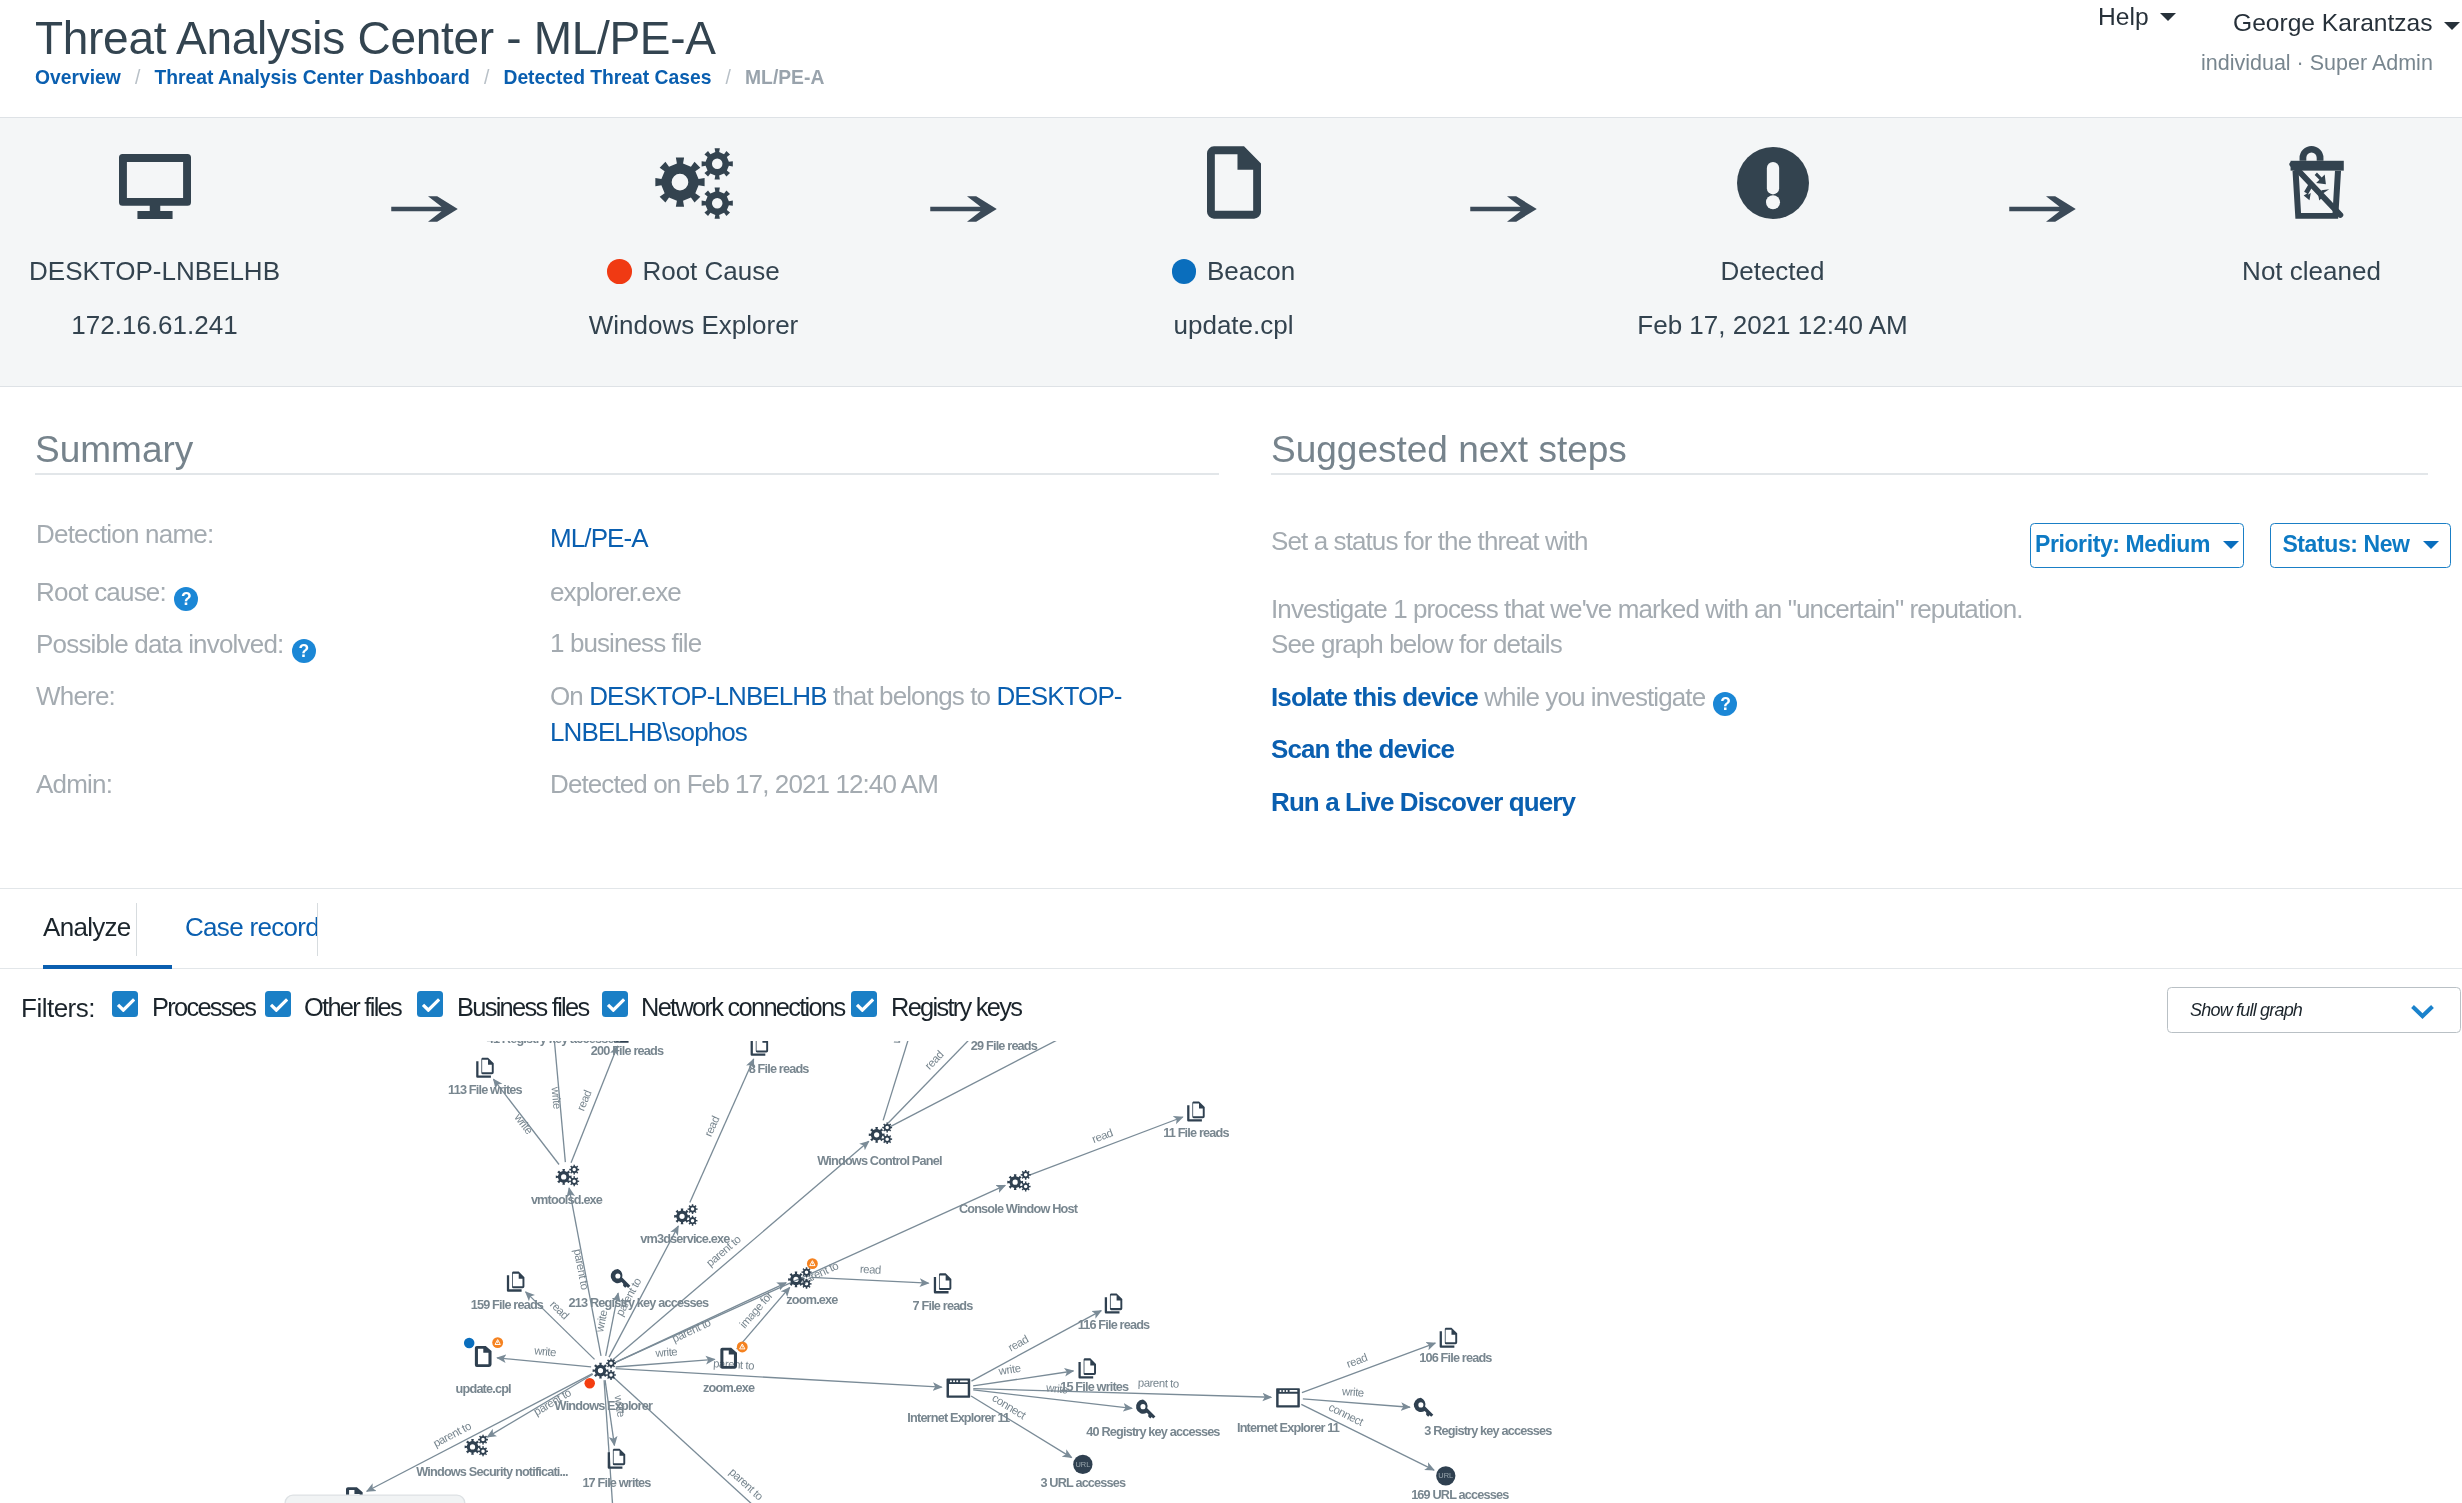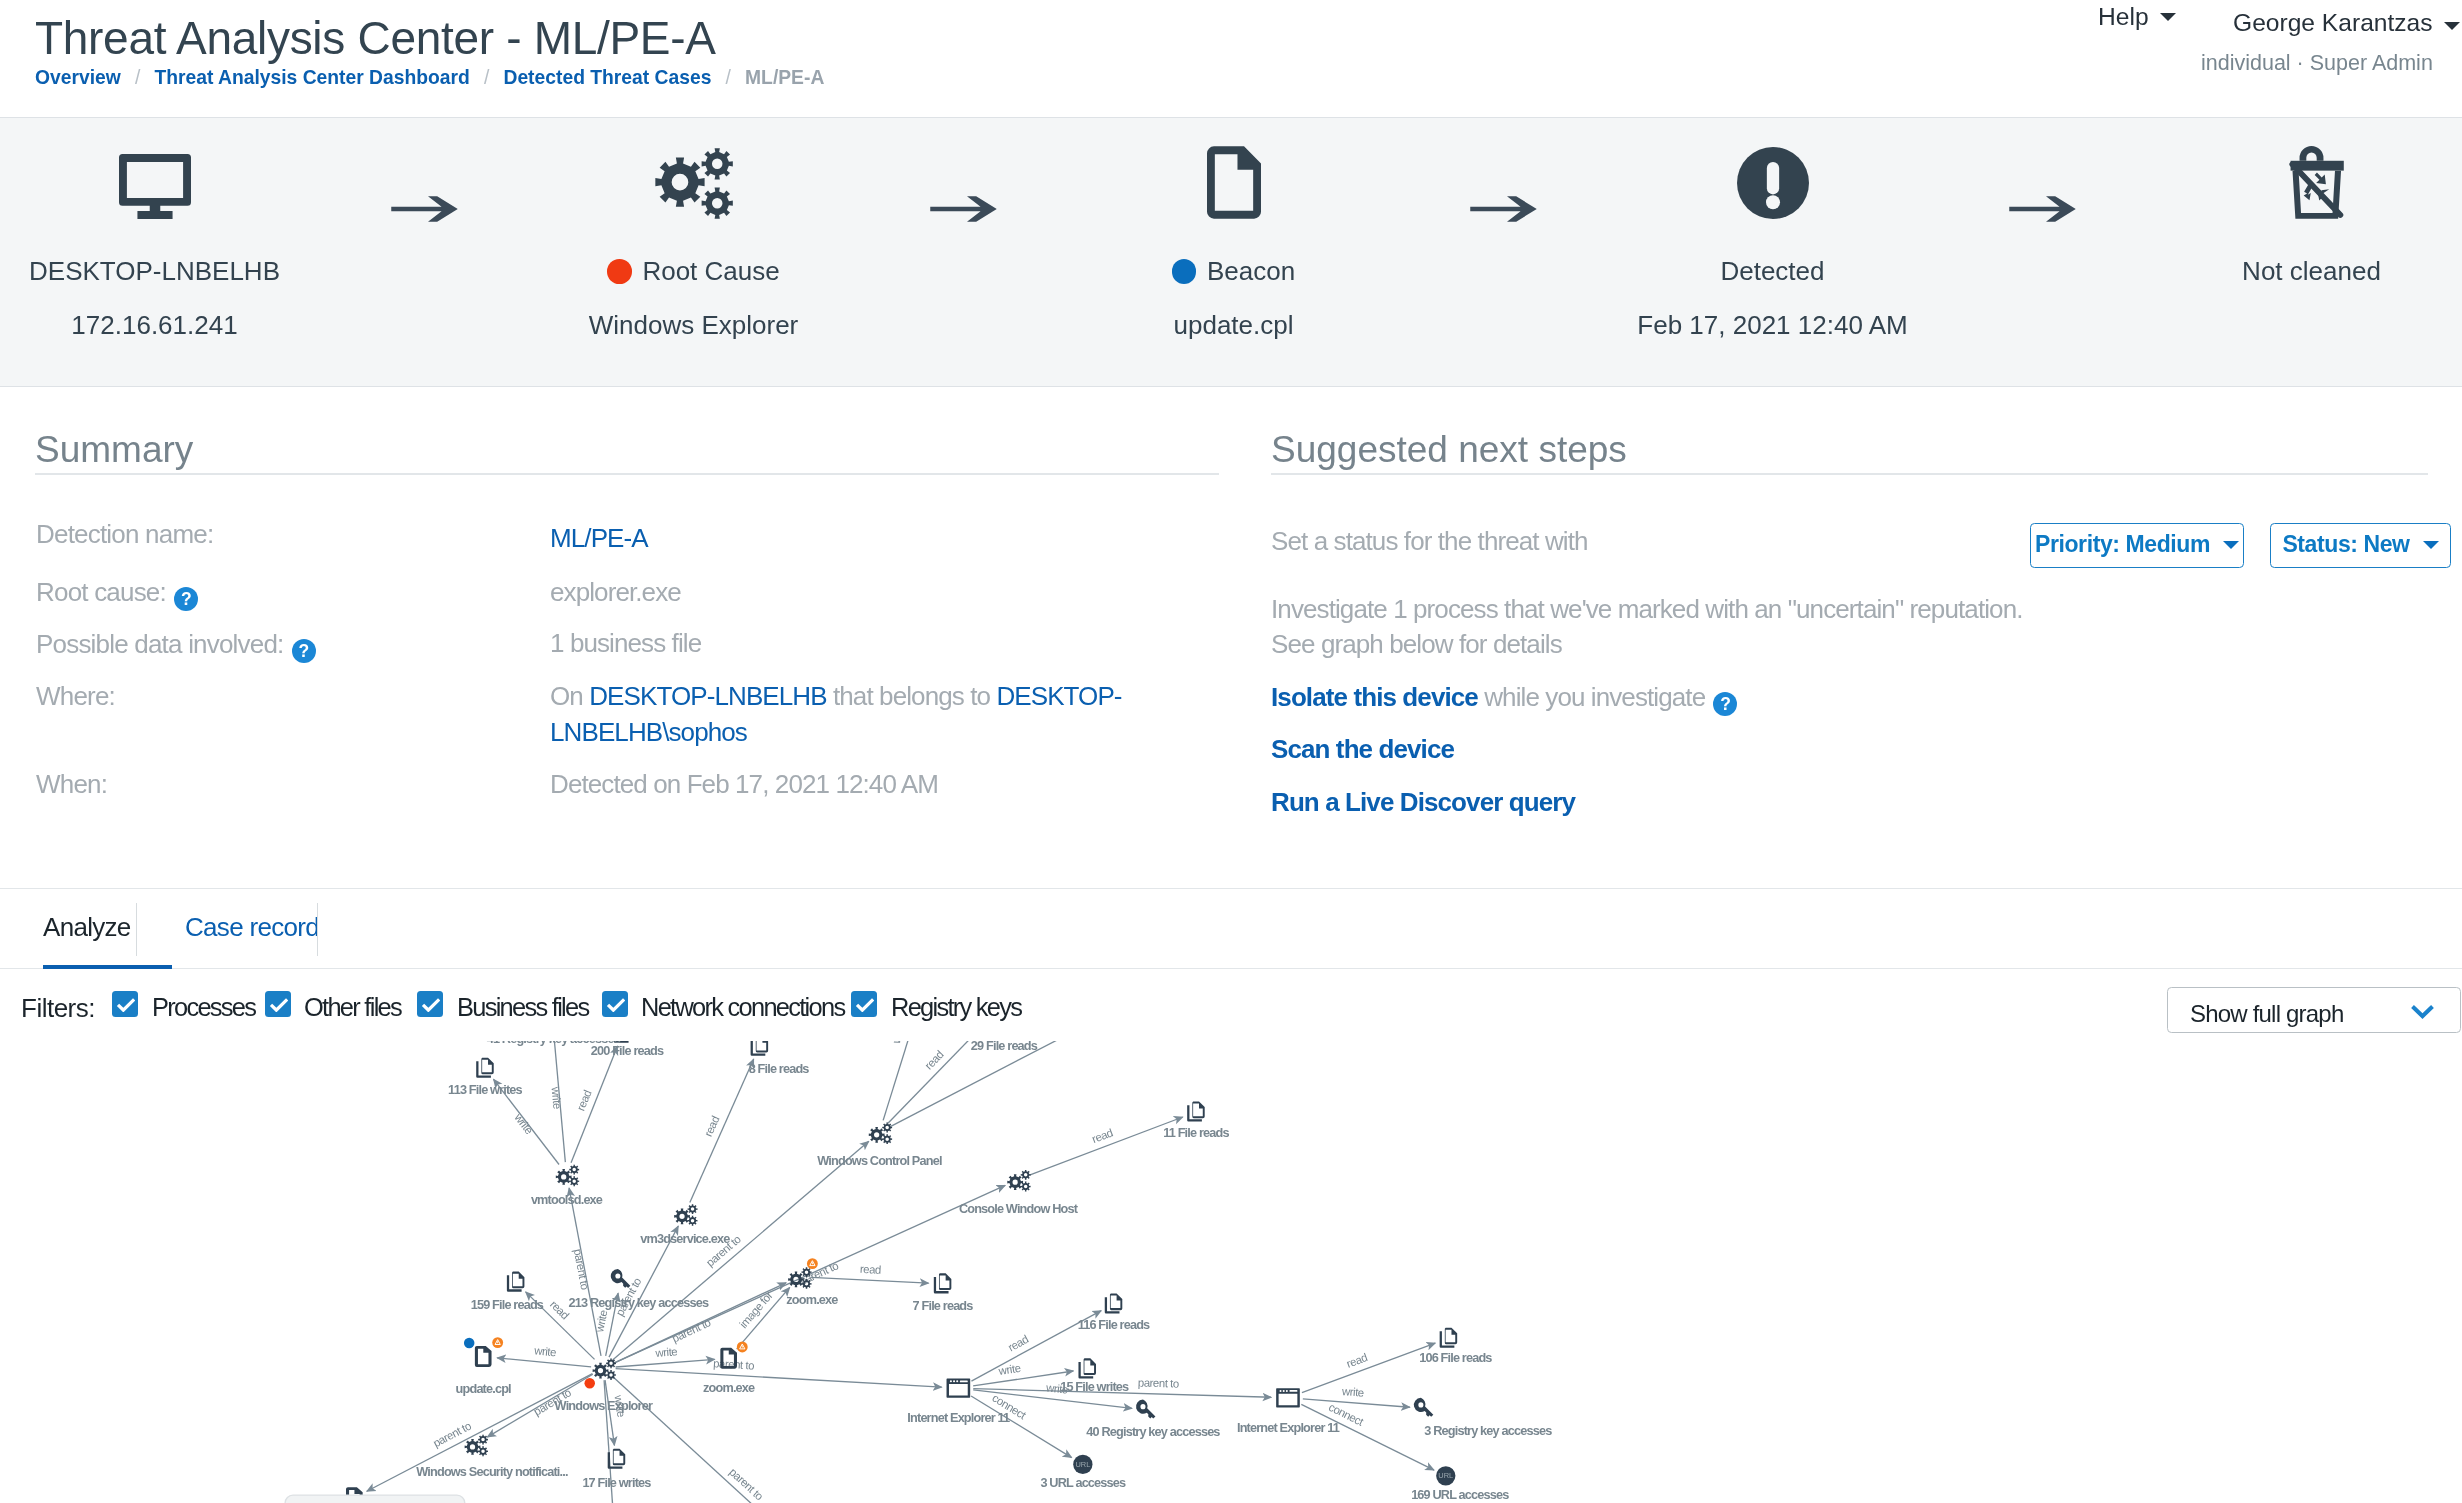--- a/index.html
+++ b/index.html
@@ -55,21 +55,21 @@
   .tab.active{color:#1b242b;border-bottom:4.4px solid #0a5fb0;}
   .tab.link{color:#0a5fb0;}
   .tabdiv{position:absolute;top:14px;width:0.9px;height:53px;background:#d7dcdf;}
   .filters{position:absolute;left:0;width:2462px;height:82px;border-bottom:0.9px solid #e2e6e9;box-sizing:border-box;}
   .flbl{position:absolute;font-size:26px;color:#1b242b;white-space:nowrap;letter-spacing:-0.5px;}
   .chk{position:absolute;width:26px;height:26px;border-radius:3.5px;background:#1a7fc6;z-index:1;}
   .chk svg{position:absolute;left:3.5px;top:5.3px;}
   .ctext{position:absolute;font-size:25.4px;color:#1b242b;white-space:nowrap;letter-spacing:-1.7px;z-index:3;}
   .selwrap{position:absolute;border:0.9px solid #b9c0c5;border-radius:4.4px;background:#fff;box-sizing:border-box;}
   .graphwrap{position:absolute;left:0;top:1041px;width:2462px;height:462px;overflow:hidden;background:#fff;}
-  .seltxt{position:absolute;font-size:24px;color:#1b242b;white-space:nowrap;letter-spacing:-0.8px;}
+  .seltxt{position:absolute;font-size:18px;color:#1b242b;white-space:nowrap;letter-spacing:-0.8px;font-style:italic;}
 </style>
 </head>
 <body>
 
 <div class="page">
 
   <div class="hdr">
     <div class="hdr-title">Threat Analysis Center - ML/PE-A</div>
     <div class="crumbs">
       <a href="#">Overview</a>
@@ -181,21 +181,21 @@
 
     <div class="sumrow-label" style="left:36px;top:579px;"><span>Root cause:</span><span class="qmark">?</span></div>
     <div class="sumrow-val" style="left:550px;top:574px;width:552px;">explorer.exe</div>
 
     <div class="sumrow-label" style="left:36px;top:631px;"><span>Possible data involved:</span><span class="qmark">?</span></div>
     <div class="sumrow-val" style="left:550px;top:625px;width:552px;">1 business file</div>
 
     <div class="sumrow-label" style="left:36px;top:683px;">Where:</div>
     <div class="sumrow-val" style="left:550px;top:678px;width:588px;"><span>On </span><a href="#" class="lnk">DESKTOP-LNBELHB</a><span> that belongs to </span><a href="#" class="lnk"><span>DESKTOP-</span><wbr><span>LNBELHB\sophos</span></a></div>
 
-    <div class="sumrow-label" style="left:36px;top:771px;">When:</div>
+    <div class="sumrow-label" style="left:36px;top:771px;">Admin:</div>
     <div class="sumrow-val" style="left:550px;top:766px;width:552px;">Detected on Feb 17, 2021 12:40 AM</div>
   </div>
 
   <div>
     <div class="sec-title" style="left:1271px;top:431px;">Suggested next steps</div>
     <div class="sec-rule" style="left:1271px;top:473px;width:1157px;"></div>
 
     <div class="step" style="left:1271px;top:523px;">Set a status for the threat with</div>
     <div class="btn" style="left:2030px;top:523px;width:214px;"><span>Priority: Medium</span><span class="bcaret"></span></div>
     <div class="btn" style="left:2270px;top:523px;width:181px;"><span>Status: New</span><span class="bcaret"></span></div>

